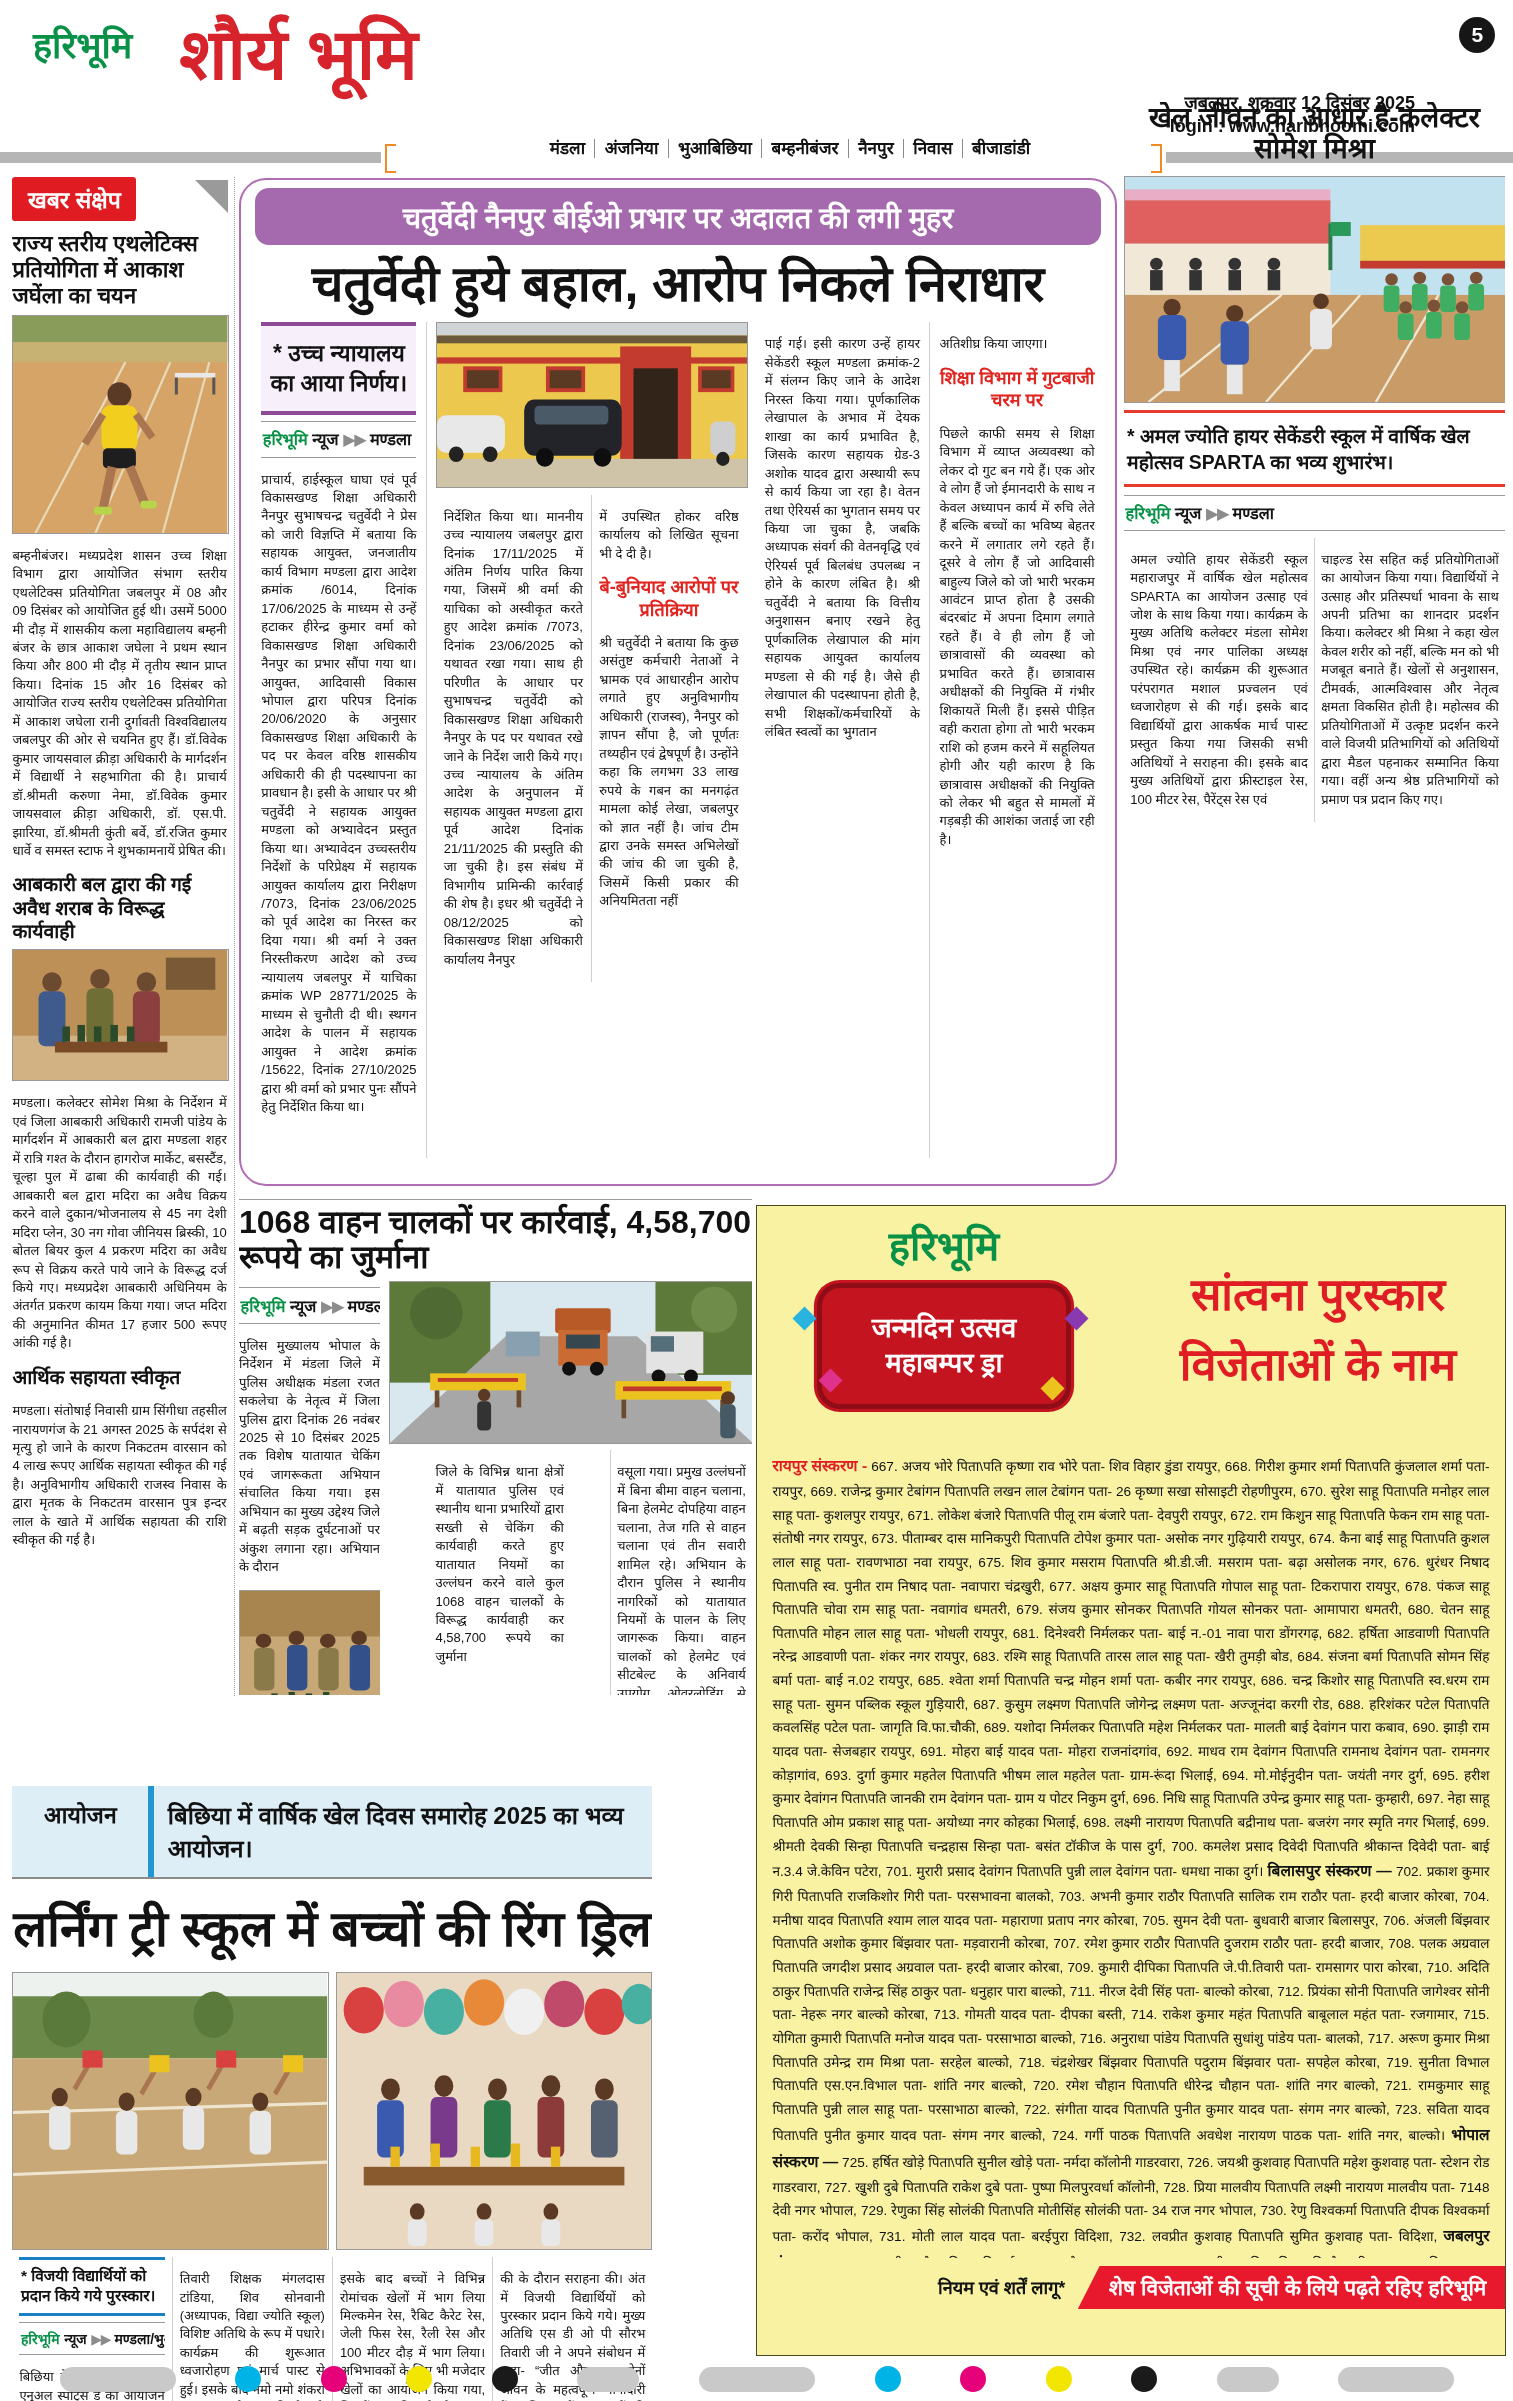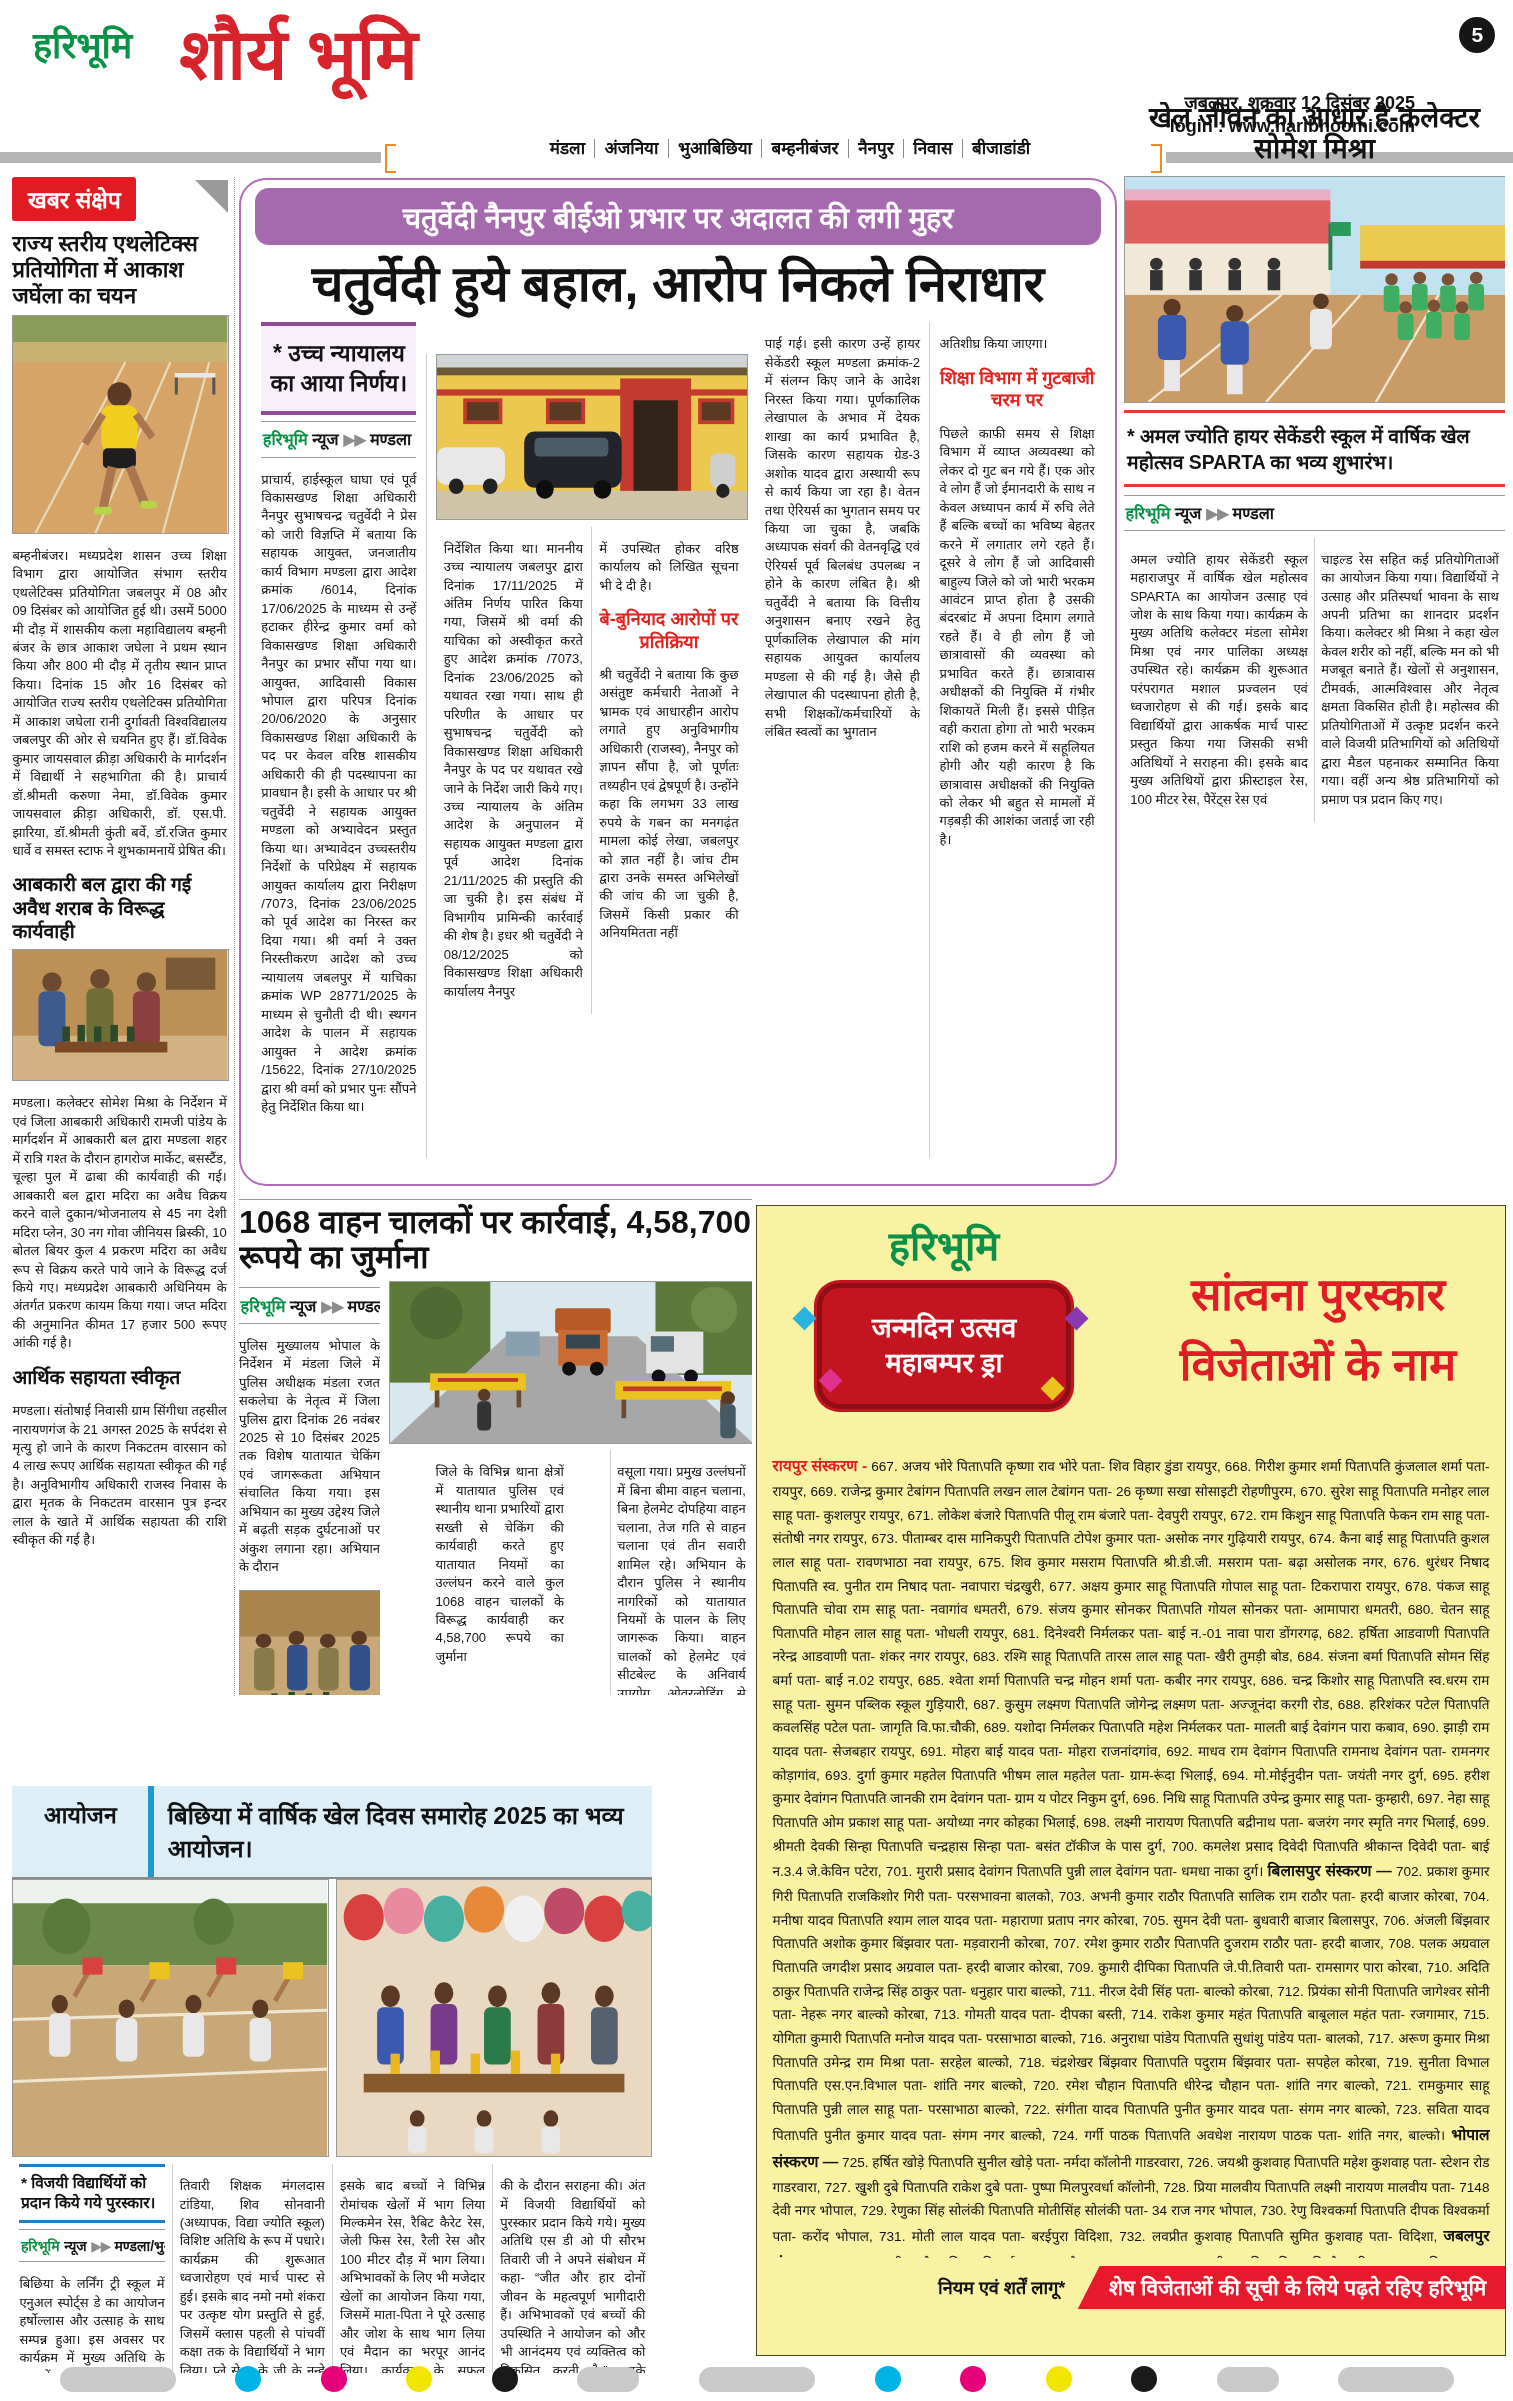--- a/index.html
+++ b/index.html
@@ -46,21 +46,21 @@
   .pframe{border:0.8px solid #999;}
   
   .lead{position:absolute;left:239px;top:178px;width:878px;height:1008px;box-sizing:border-box;
         border:2.3px solid #b06cb4;border-radius:27px;padding:7.7px 11px;overflow:hidden;}
   .kicker{background:#a569ad;border-radius:14px;color:#fff;text-align:center;
           font-size:29px;font-weight:800;padding:9.3px 0;margin:0 3.1px 4.6px;}
   .lead-h{text-align:center;font-size:50px;font-weight:800;line-height:1.05;padding:7.7px 0 12.4px;}
   .lead-cols{display:flex;gap:0;height:836px;overflow:hidden;}
   .lcol{flex:1;padding:0 9.3px;overflow:hidden;}
   .lcol+.lcol,.midwrap{border-left:0.8px solid #cfcfcf;}
-  .midwrap{flex:2;padding:0 9.3px;overflow:hidden;margin-top:32px;}
+  .midwrap{flex:2;padding:0 9.3px;overflow:hidden;}
   .mid-cols{display:flex;margin-top:6.2px;}
   .mid-cols .mc{flex:1;padding:0 7.7px;overflow:hidden;}
   .mid-cols .mc+.mc{border-left:0.8px solid #cfcfcf;}
   .subhead-box{border-top:4.6px solid #8d4b96;border-bottom:4.6px solid #8d4b96;background:#f7effa;
                text-align:center;font-weight:800;font-size:23px;line-height:1.3;padding:12.4px 4.6px;margin-bottom:6.2px;}
   
   .sport{position:absolute;left:1124px;top:102px;width:381px;height:1090px;overflow:hidden;}
   .sport-h{font-size:28px;font-weight:800;text-align:center;line-height:1.12;margin-bottom:11px;}
   .sport-cols{display:flex;}
   .sport-cols .sc{flex:1;padding:0 6.2px;overflow:hidden;}
@@ -403,20 +403,21 @@
       <span class="band">शेष विजेताओं की सूची के लिये पढ़ते रहिए हरिभूमि</span>
     </div>
   </section>
 
   <section class="ring">
     <div class="ring-kicker">
       <div class="rk-label">आयोजन</div>
       <div class="rk-div"></div>
       <div class="rk-text">बिछिया में वार्षिक खेल दिवस समारोह 2025 का भव्य आयोजन।</div>
     </div>
+    <div class="ring-h">लर्निंग ट्री स्कूल में बच्चों की रिंग ड्रिल</div>
     <div class="ring-photos">
       <svg class="pframe rp" viewBox="0 0 470 356" preserveAspectRatio="none" width="100%" height="100%">
         <rect width="470" height="356" fill="#eef2ee"></rect>
         <rect y="30" width="470" height="80" fill="#6b8a4a"></rect>
           <circle cx="80" cy="60" r="36" fill="#5a7a3c"></circle>
           <circle cx="300" cy="54" r="30" fill="#5a7a3c"></circle>
         <rect y="110" width="470" height="246" fill="#c9a877"></rect>
         <line x1="0" y1="180" x2="470" y2="168" stroke="#efe6d2" stroke-width="4"></line>
         <line x1="0" y1="260" x2="470" y2="244" stroke="#efe6d2" stroke-width="4"></line>
         <g>

